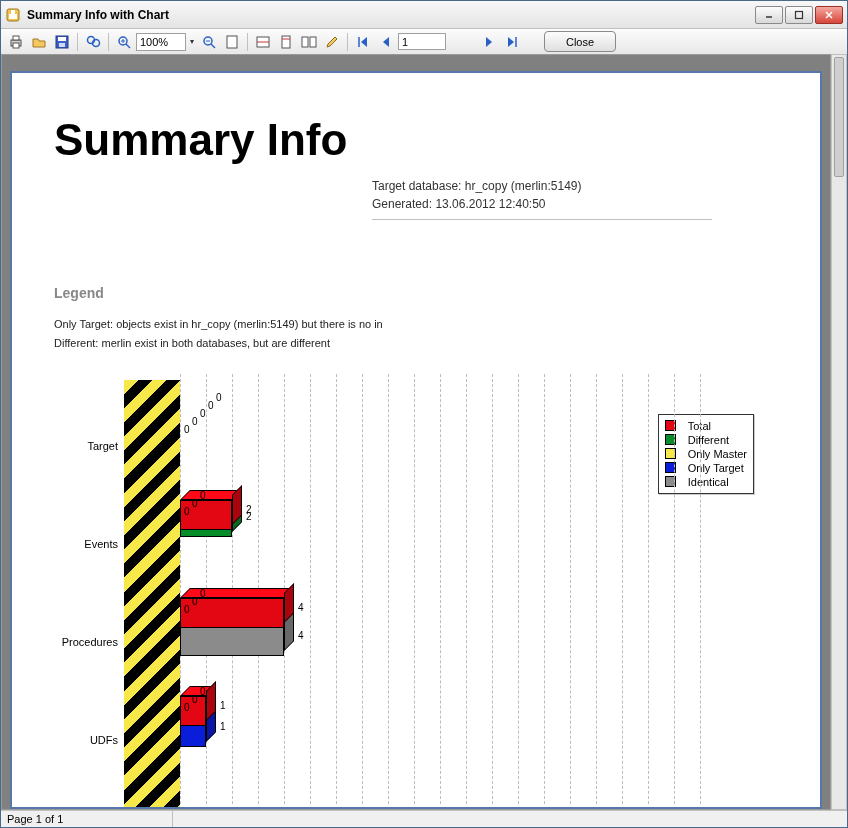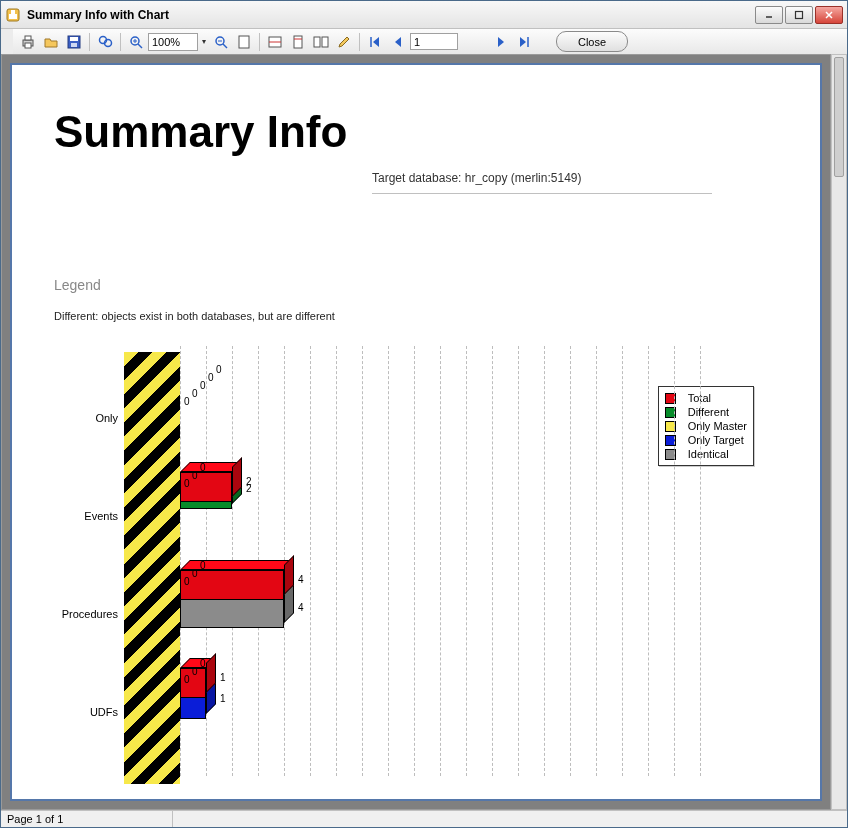--- a/index.html
+++ b/index.html
@@ -42,21 +42,20 @@
     color:#fff;
   }
   .toolbar {
     height: 26px;
     background: linear-gradient(#fcfcfc,#e8e8e8);
     border-bottom:1px solid #c0c0c0;
     display:flex;
     align-items:center;
     padding:12px 4px;
     gap:1px;
-    margin-left:12px;
   }
   .tb-btn {
     width:22px;height:20px;
     display:flex;align-items:center;justify-content:center;
     border:1px solid transparent;
     border-radius:2px;
   }
   .tb-sep{width:1px;height:18px;background:#c0c0c0;margin:0 3px;}
   .zoom-box{
     width:50px;height:18px;
@@ -69,38 +68,39 @@
   .zoom-drop{width:10px;height:18px;display:flex;align-items:center;justify-content:center;font-size:8px;color:#333;}
   .page-box{
     width:48px;height:17px;border:1px solid #a0a0a0;background:#fff;
     font-size:11px;padding:0 3px;display:flex;align-items:center;
   }
   .close-btn{
     margin-left:20px;
     width:72px;height:21px;
     border:1px solid #8a8a8a;
     background:linear-gradient(#fcfcfc,#e0e0e0);
-    border-radius:10px;
+    border-radius:4px;
     display:flex;align-items:center;justify-content:center;
     font-size:11px;
   }
   .content-shell{
     position:absolute;
     top:54px;left:1px;right:17px;bottom:18px;
     background:#808080;
     border:1px solid #9a9a9a;
     padding:8px;
     overflow:hidden;
   }
   .page-paper{
     position:relative;
     width:100%;height:100%;
     background:#fff;
     border:2px solid #5577aa;
     overflow:hidden;
+    margin-top:8px;
   }
   .vscrollbar{
     position:absolute;top:54px;right:1px;width:16px;bottom:18px;
     background:#e8e8e8;border:1px solid #c0c0c0;
   }
   .vthumb{position:absolute;top:2px;left:2px;right:2px;height:120px;background:#cfcfcf;border:1px solid #a0a0a0;border-radius:2px;}
   .statusbar{
     position:absolute;left:1px;right:1px;bottom:1px;height:17px;
     background:#f0f0f0;border-top:1px solid #c0c0c0;
     font-size:11px;display:flex;align-items:center;
@@ -117,21 +117,21 @@
   .meta{
     position:absolute;
     top:104px;left:360px;
     font-size:12px;color:#333;line-height:1.5;
     font-family: Arial, sans-serif;
   }
   .meta-hr{border:none;border-top:1px solid #c0c0c0;margin:6px 0 0 0;width:340px;}
   .legend-title{
     margin-top:120px;
     font-family:Arial,sans-serif;
-    font-weight:normal;
+    font-weight:bold;
     color:#888;font-size:14px;
   }
   .legend-lines{
     margin-top:14px;font-size:11px;color:#222;line-height:1.75;
     font-family: Arial, sans-serif;
   }
   .chart-zone{
     position:relative;
     margin-top:20px;
     height:430px;
@@ -307,26 +307,28 @@
       <span>Close</span>
     </div>
 </div>
 
 <div class="content-shell">
   <div class="page-paper">
     <div class="doc">
       <div class="h1">Summary Info</div>
       <div class="meta">
         <div><span>Target database:</span> <span>hr_copy (merlin:5149)</span></div>
+        <div><span>Generated:</span> <span>13.06.2012 12:40:50</span></div>
         <hr class="meta-hr">
       </div>
 
       <div class="legend-title">Legend</div>
       <div class="legend-lines">
-        <div>Different:  objects exist in both databases, but are different</div>
+        <div>Only Target: objects exist in hr_copy (merlin:5149) but there is no in</div>
+        <div>Different:  merlin exist in both databases, but are different</div>
       </div>
 
       <div class="chart-zone">
 
         <div class="chart-legend">
           <div class="lg-row">
               <span class="lg-sw" style="background:#e30613"></span>
               <span>Total</span>
             </div>
           <div class="lg-row">
@@ -363,21 +365,21 @@
             <div class="gridline" style="left: 368px;"></div>
             <div class="gridline" style="left: 394px;"></div>
             <div class="gridline" style="left: 420px;"></div>
             <div class="gridline" style="left: 446px;"></div>
             <div class="gridline" style="left: 472px;"></div>
             <div class="gridline" style="left: 498px;"></div>
             <div class="gridline" style="left: 524px;"></div>
             <div class="gridline" style="left: 550px;"></div>
             <div class="gridline" style="left: 576px;"></div>
             <div class="hatch" style="top: 6px; height: 432px;"></div>
-            <div class="ylabel" style="top: 66px;">Only</div>
+            <div class="ylabel" style="top: 66px;">Target</div>
             <div class="zero-stack" style="left: 60px; top: 20px;">
               <span style="--dx:32px">0</span>
               <span style="--dx:24px">0</span>
               <span style="--dx:16px">0</span>
               <span style="--dx:8px">0</span>
               <span style="--dx:0px">0</span>
             </div>
             <div class="ylabel" style="top: 164px;">Events</div>
             <div class="bar3d" style="left: 56px; top: 123px;">
               <div class="top" style="width: 52px; background: rgb(9, 175, 53);"></div>

